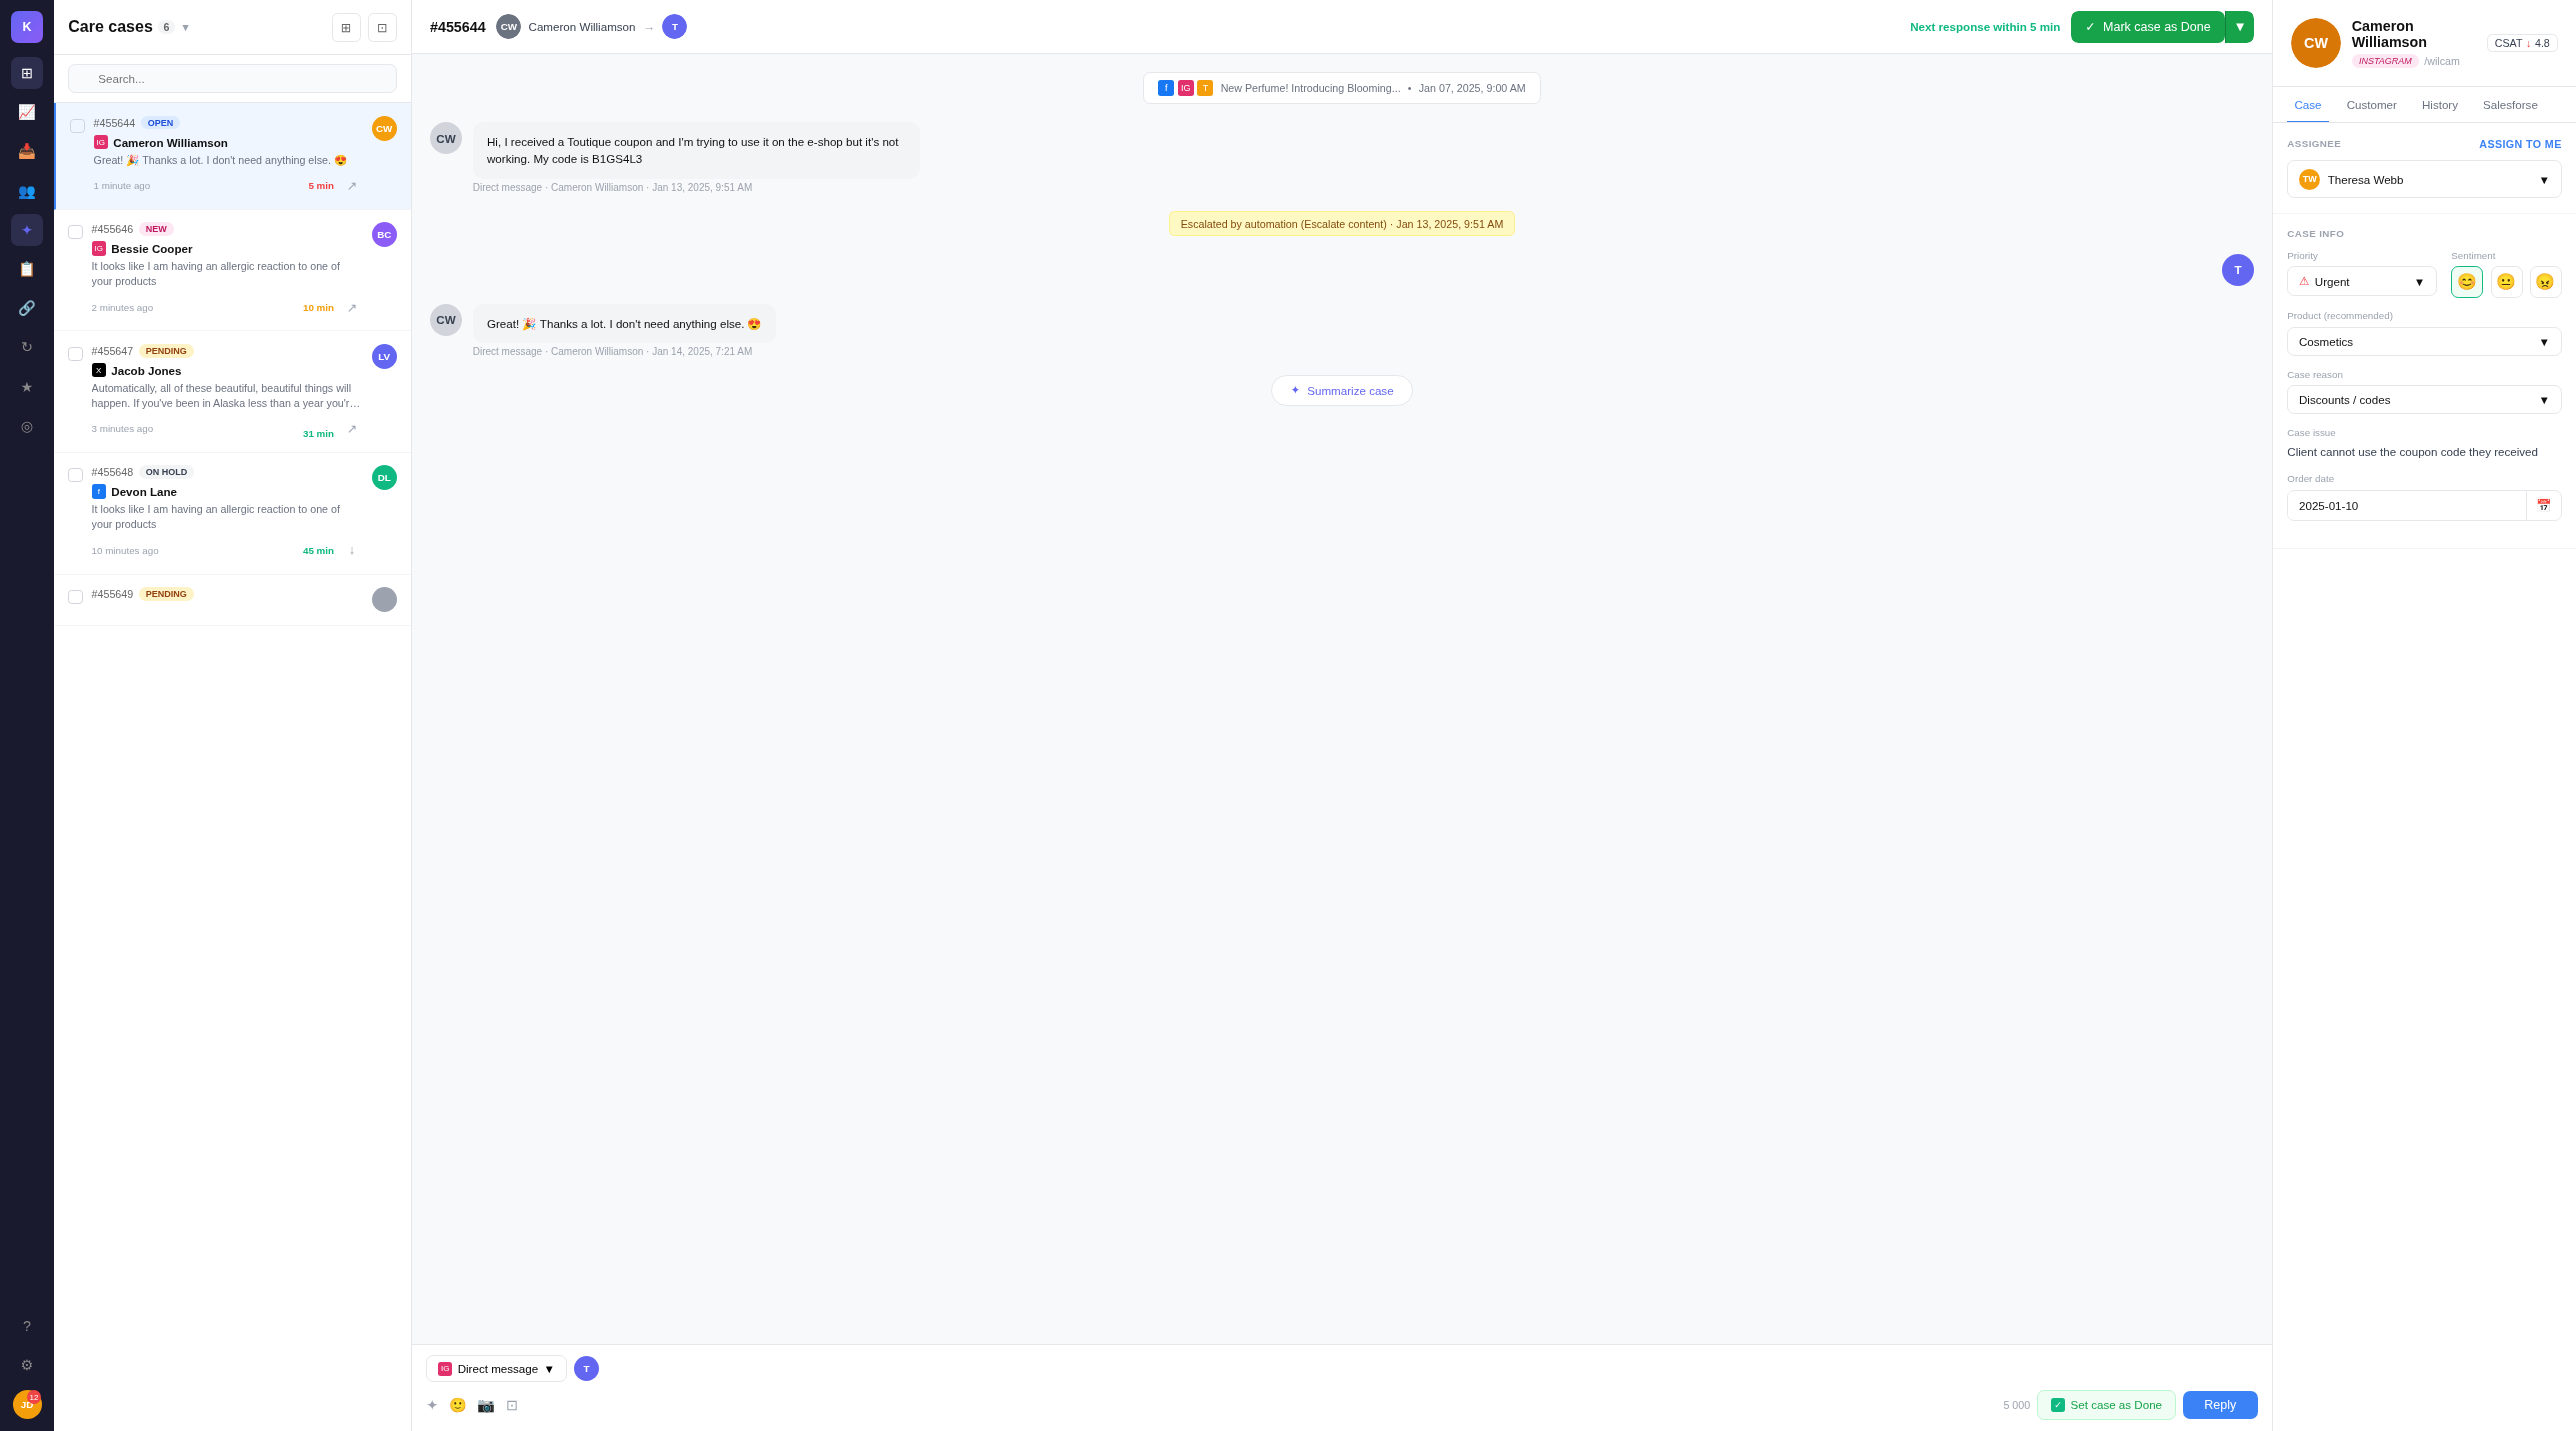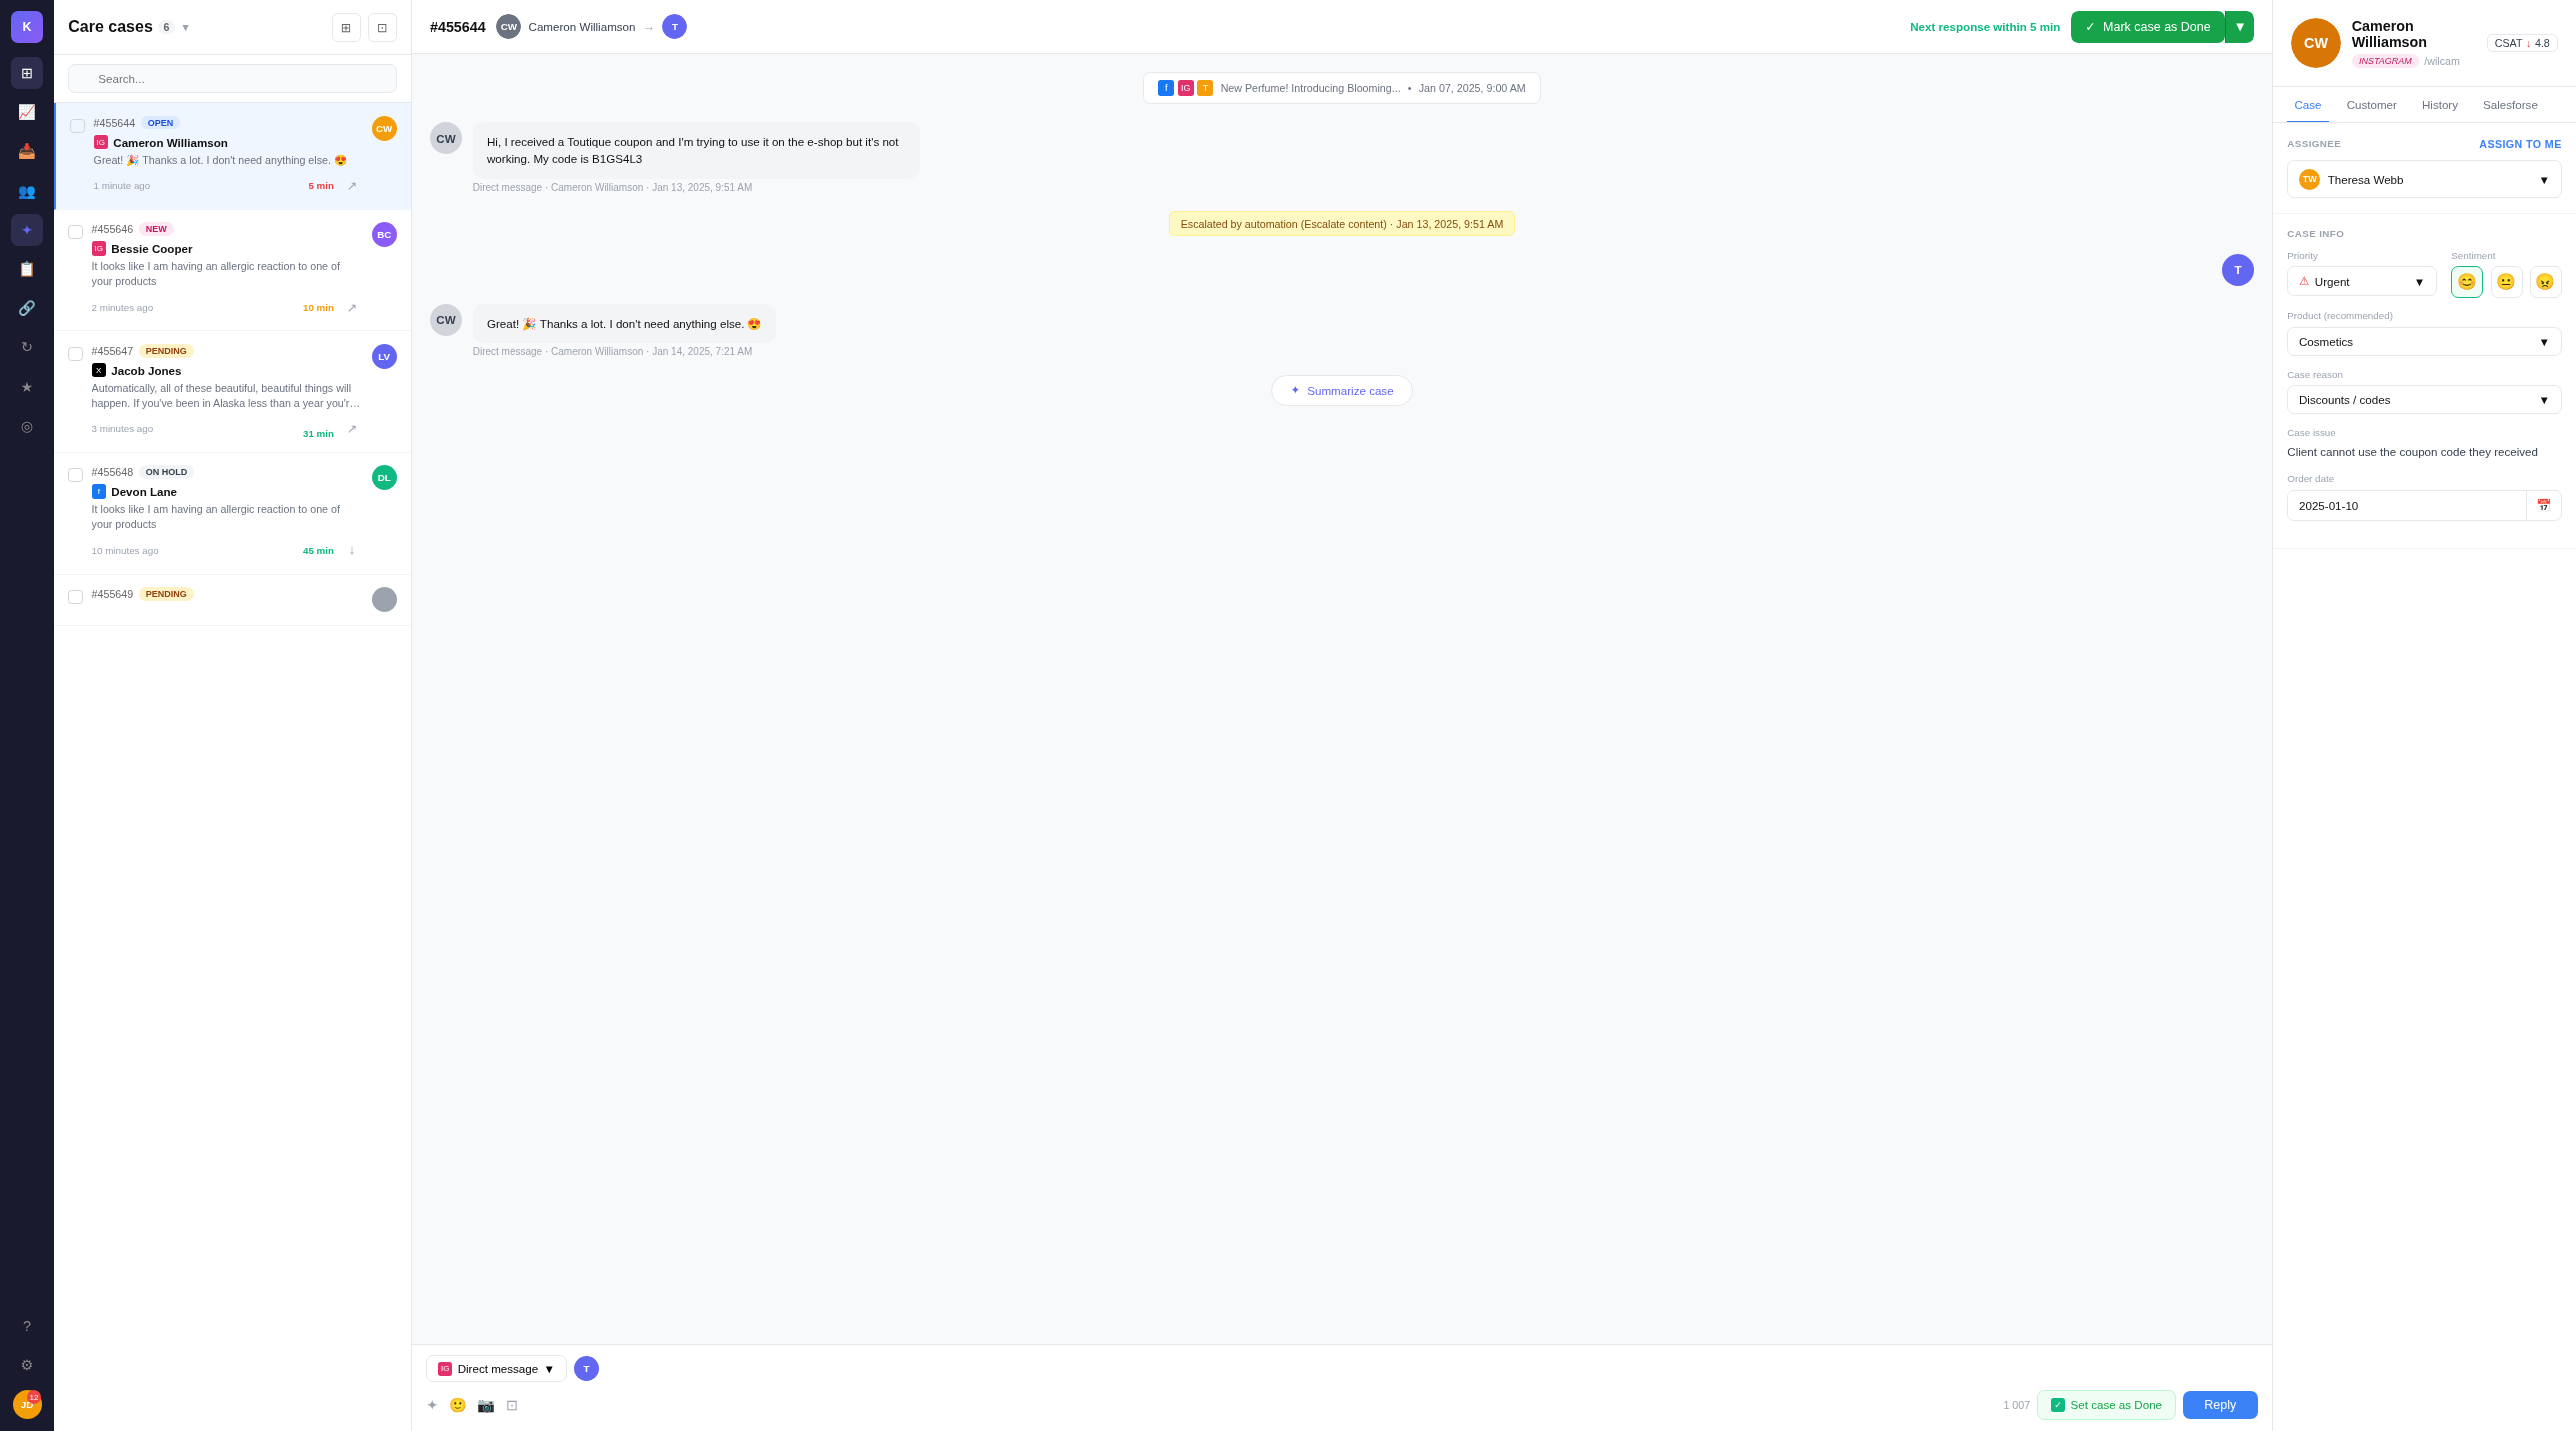--- a/index.html
+++ b/index.html
@@ -362,21 +362,21 @@
       <div class="agent-bubble">T</div>
     </div>
     <div class="reply-footer">
       <div class="reply-tools">
         <span class="reply-tool">✦</span>
         <span class="reply-tool">🙂</span>
         <span class="reply-tool">📷</span>
         <span class="reply-tool">⊡</span>
       </div>
       <div class="reply-actions">
-        <span class="char-count">1 007</span>
+        <span class="char-count">5 000</span>
         <button class="set-done-btn">
           <span style="width:14.3px;height:14.3px;border-radius:2.7px;background:#10b981;color:white;display:inline-flex;align-items:center;justify-content:center;font-size:9px;">✓</span>
           <span>Set case as Done</span>
         </button>
         <button class="reply-btn">Reply</button>
       </div>
     </div>
   </div>
 </div>
 

